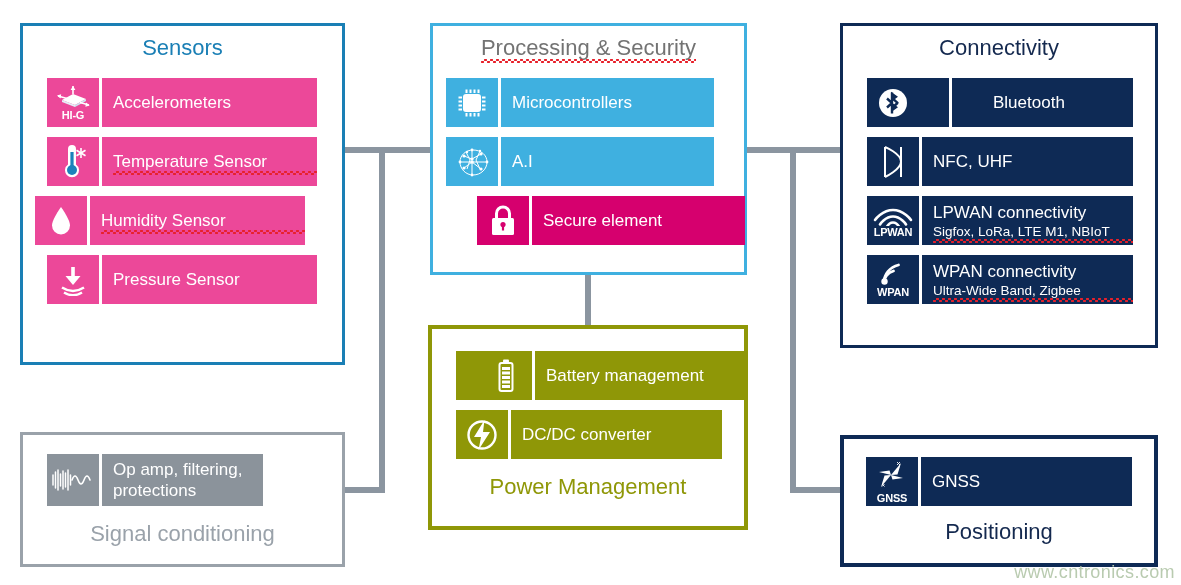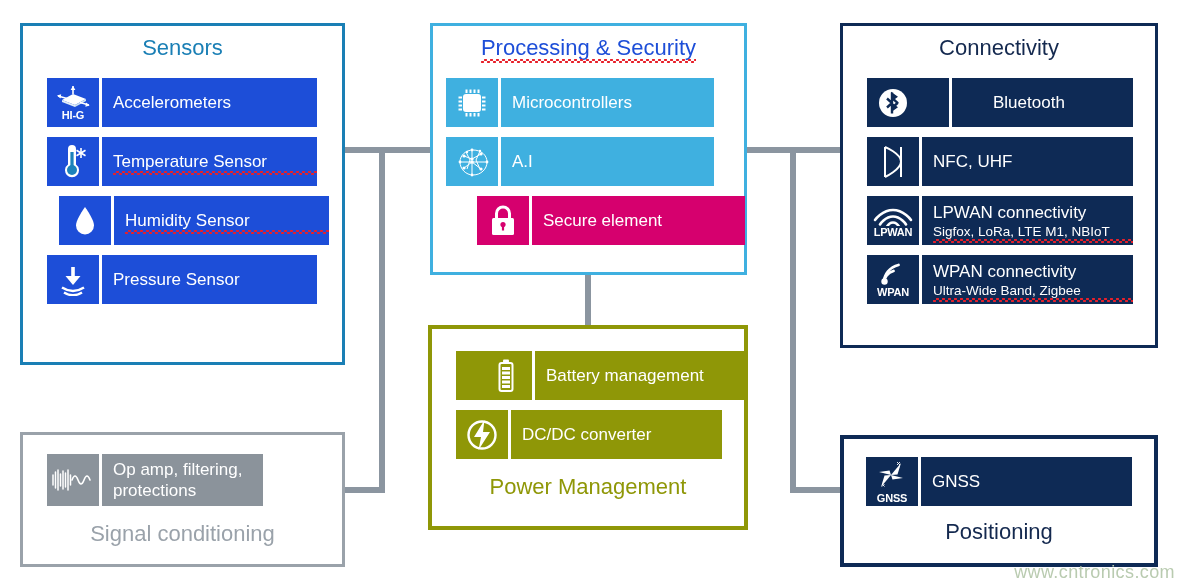--- a/index.html
+++ b/index.html
@@ -37,25 +37,25 @@
   .row .lbl .l2{font-size:13.5px;line-height:17px;white-space:nowrap;}
   .gap{flex:0 0 3px;background:#ffffff;}
 
   .ico svg{display:block;}
   .icotag{font-size:11px;font-weight:700;color:#fff;line-height:11px;margin-top:1px;
           letter-spacing:-0.2px;}
 
   
   #sensors-box{left:20px;top:23px;width:325px;height:342px;border:3px solid #1a7fb5;}
   #sensors-box .title{color:#1a7fb5;}
-  .srow{background:#1d4ed8;}
+  .srow{background:#ec4899;}
 
   
   #processing-box{left:430px;top:23px;width:317px;height:252px;border:3px solid #3fb0e0;}
-  #processing-box .title{color:#1d4ed8;}
+  #processing-box .title{color:#737373;}
   .prow{background:#3fb0e0;}
   .prow-pink{background:#d6006e;}
 
   
   #connectivity-box{left:840px;top:23px;width:318px;height:325px;border:3px solid #0e2a55;}
   #connectivity-box .title{color:#14294f;}
   .crow{background:#0e2a55;}
 
   
   #power-box{left:428px;top:325px;width:320px;height:205px;border:4px solid #8f9707;}
@@ -130,21 +130,21 @@
             </g>
           </g>
         </svg>
       </div>
       <div class="gap"></div>
       <div class="lbl">
         <span class="l1 squiggle">Temperature Sensor</span>
       </div>
     </div>
 
-    <div class="row srow" style="left:36px;top:170px;width:270px;height:49px;">
+    <div class="row srow" style="left:12px;top:170px;width:270px;height:49px;">
       <div class="ico">
         <svg width="24" height="32" viewBox="0 0 24 32">
           <path d="M12 2C12 2 3 14.5 3 20.5a9 9 0 0 0 18 0C21 14.5 12 2 12 2Z" fill="#fff"></path>
         </svg>
       </div>
       <div class="gap"></div>
       <div class="lbl">
         <span class="l1 squiggle">Humidity Sensor</span>
       </div>
     </div>

